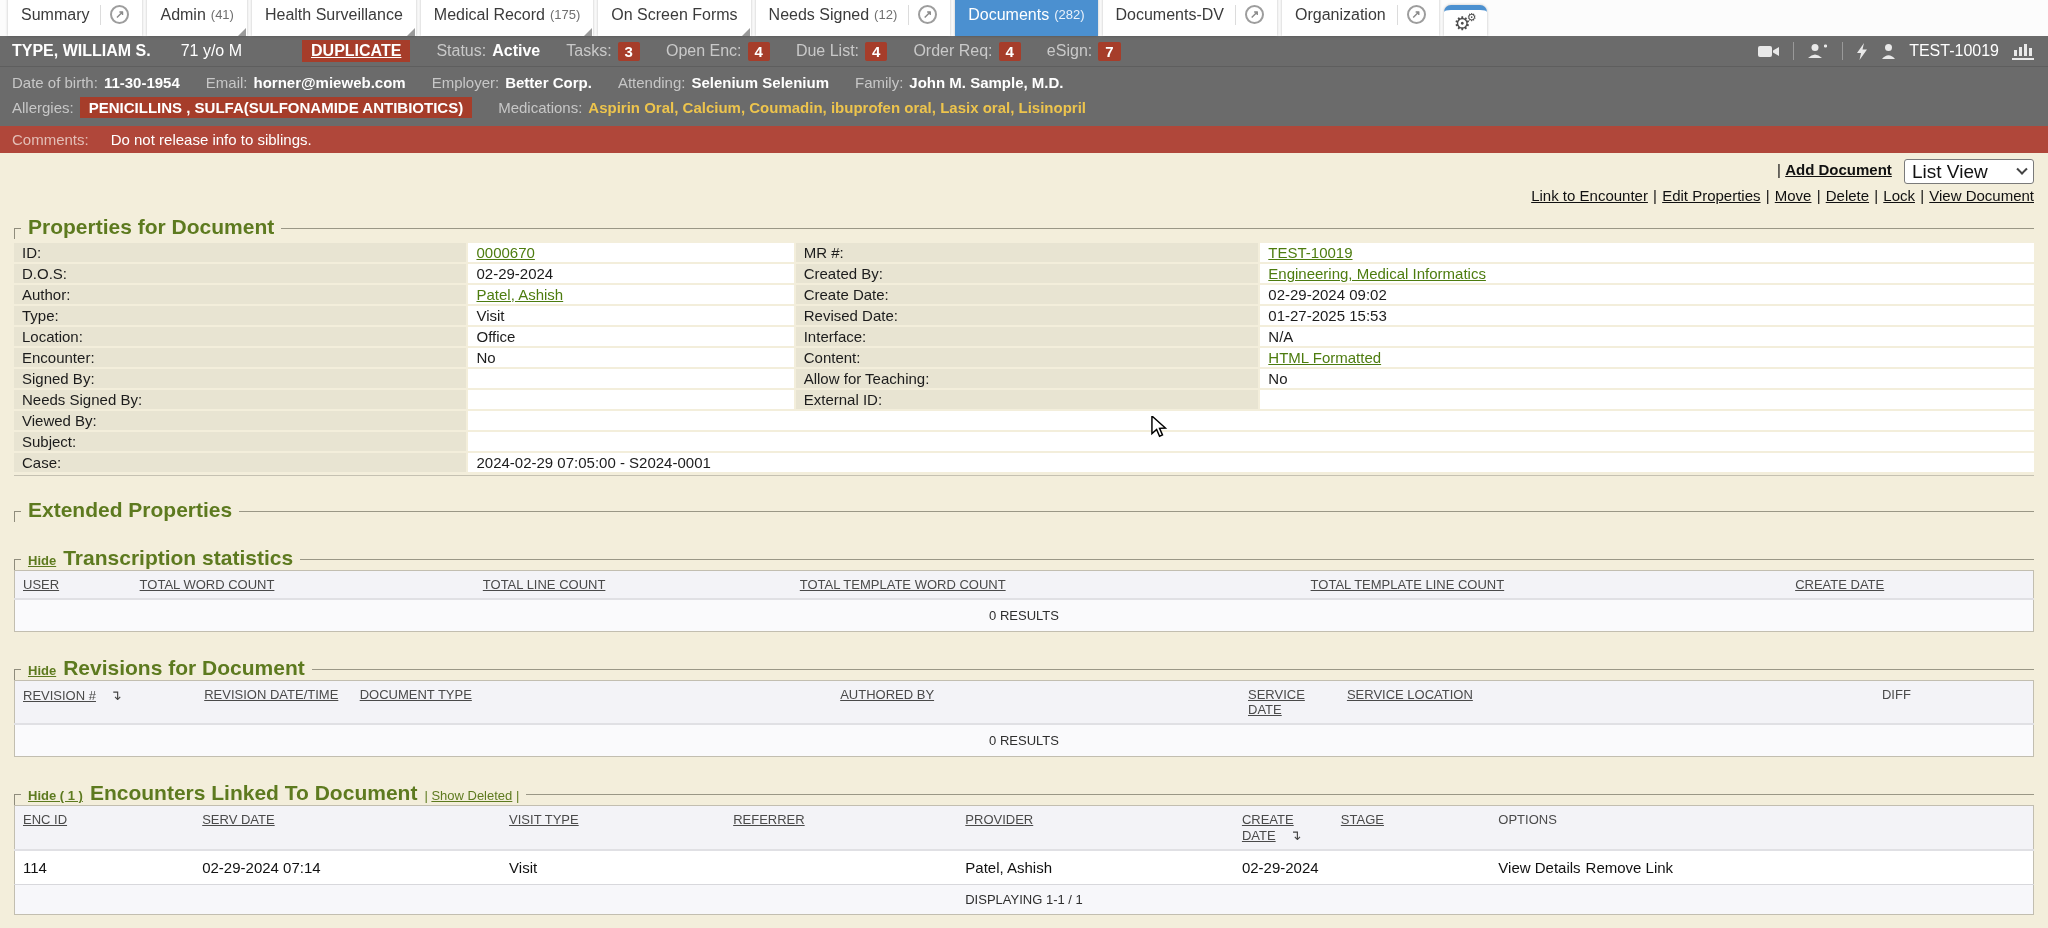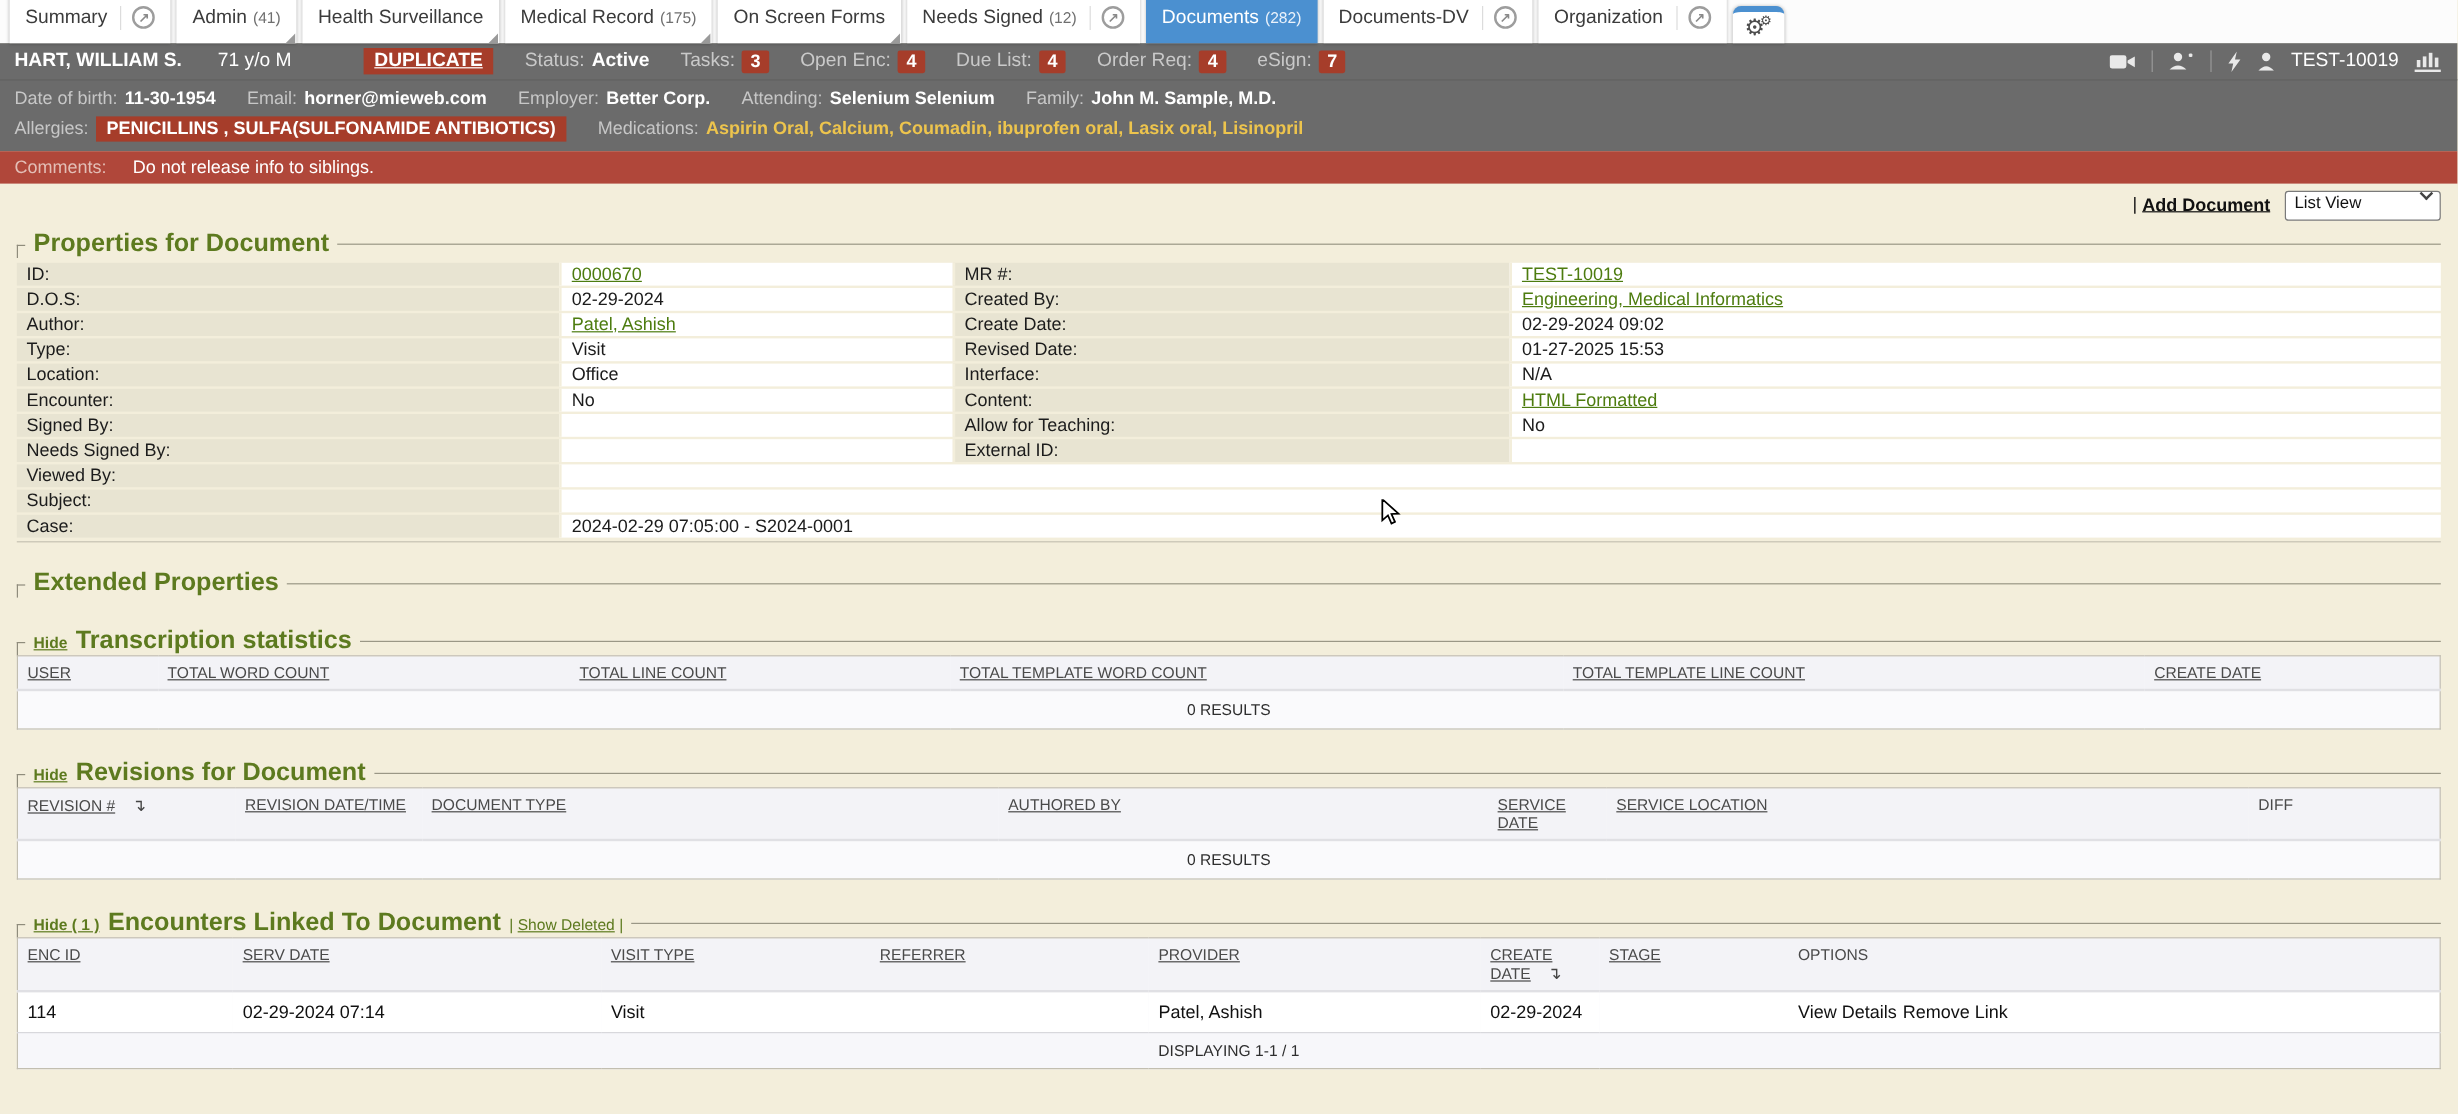--- a/index.html
+++ b/index.html
@@ -54,23 +54,23 @@
   .commentsbar { background:#b0473a; height:27px; display:flex; align-items:center; padding:0 12px; font-size:15px; }
   .c-label { color:#e3beb6; margin-right:22px; }
   .c-text { color:#fff; }
 
   
   .content { padding:6px 14px 0; }
   .actions { text-align:right; font-size:15px; height:28px; }
   .addwrap::before { content:"| "; color:#111; }
   .addwrap::after { content:" "; }
   .a-link { color:#111; text-decoration:underline; font-weight:bold; cursor:pointer; }
-  .fake-select { display:inline-flex; justify-content:space-between; width:130px; height:25px;
+  .fake-select { display:inline-flex; align-items:center; justify-content:space-between; width:130px; height:25px;
                  border:1px solid #7a7a7a; border-radius:3px; background:#fff; padding:0 7px; margin-left:8px;
-                 font-size:14px; color:#111; vertical-align:middle; cursor:pointer; }
+                 font-size:19px; color:#111; vertical-align:middle; cursor:pointer; }
   .chev { width:8px; height:8px; border-right:2px solid #444; border-bottom:2px solid #444; transform:rotate(45deg) translate(-2px,-2px); }
   .links-row { text-align:right; font-size:15px; height:24px; }
   .links-row a { color:#111; text-decoration:underline; cursor:pointer; }
   .links-row a:not(:last-child)::after { content:"\00a0|\00a0"; display:inline-block; text-decoration:none; margin:0 1px; }
 
   
   .sect-head { display:flex; align-items:baseline; gap:7px; margin-top:4px; }
   .corner { align-self:center; width:7px; height:11px; border-left:1px solid #8f8c7c; border-top:1px solid #8f8c7c; transform:translateY(6px); }
   .sect-title { color:#5d7a1f; font-size:21px; font-weight:bold; }
   .hide-link { color:#5d7a1f; font-size:13px; font-weight:bold; text-decoration:underline; cursor:pointer; }
@@ -160,21 +160,21 @@
         <span>↗</span>
       </span>
   </div>
   <div class="tab-gear">
     <span class="gear-big">⚙</span>
     <span class="gear-small">⚙</span>
   </div>
 </div>
 
 <div class="patientbar">
-  <a class="p-name">HART, WILLIAM S.</a>
+  <a class="p-name">TYPE, WILLIAM S.</a>
   <span class="p-age">71 y/o M</span>
   <a class="p-flag">DUPLICATE</a>
   <span class="p-item">
     <span class="p-label">Status:</span>
     <span class="p-value">Active</span>
   </span>
   <span class="p-item">
     <span class="p-label">Tasks:</span>
     <a class="p-badge">3</a>
   </span>
@@ -258,20 +258,23 @@
 </div>
 
 <div class="content">
 
   <div class="actions">
     <span class="addwrap"><a class="a-link">Add Document</a></span>
     <span class="fake-select">
       <span>List View</span>
       <span class="chev"></span>
     </span>
+  </div>
+  <div class="links-row">
+    <a>Link to Encounter</a><a>Edit Properties</a><a>Move</a><a>Delete</a><a>Lock</a><a>View Document</a>
   </div>
 
   <div class="sect-head">
     <span class="corner"></span>
     <span class="sect-title">Properties for Document</span>
     <span class="rule"></span>
   </div>
   <table class="props-table">
     <colgroup>
         <col style="width:22.4%">

